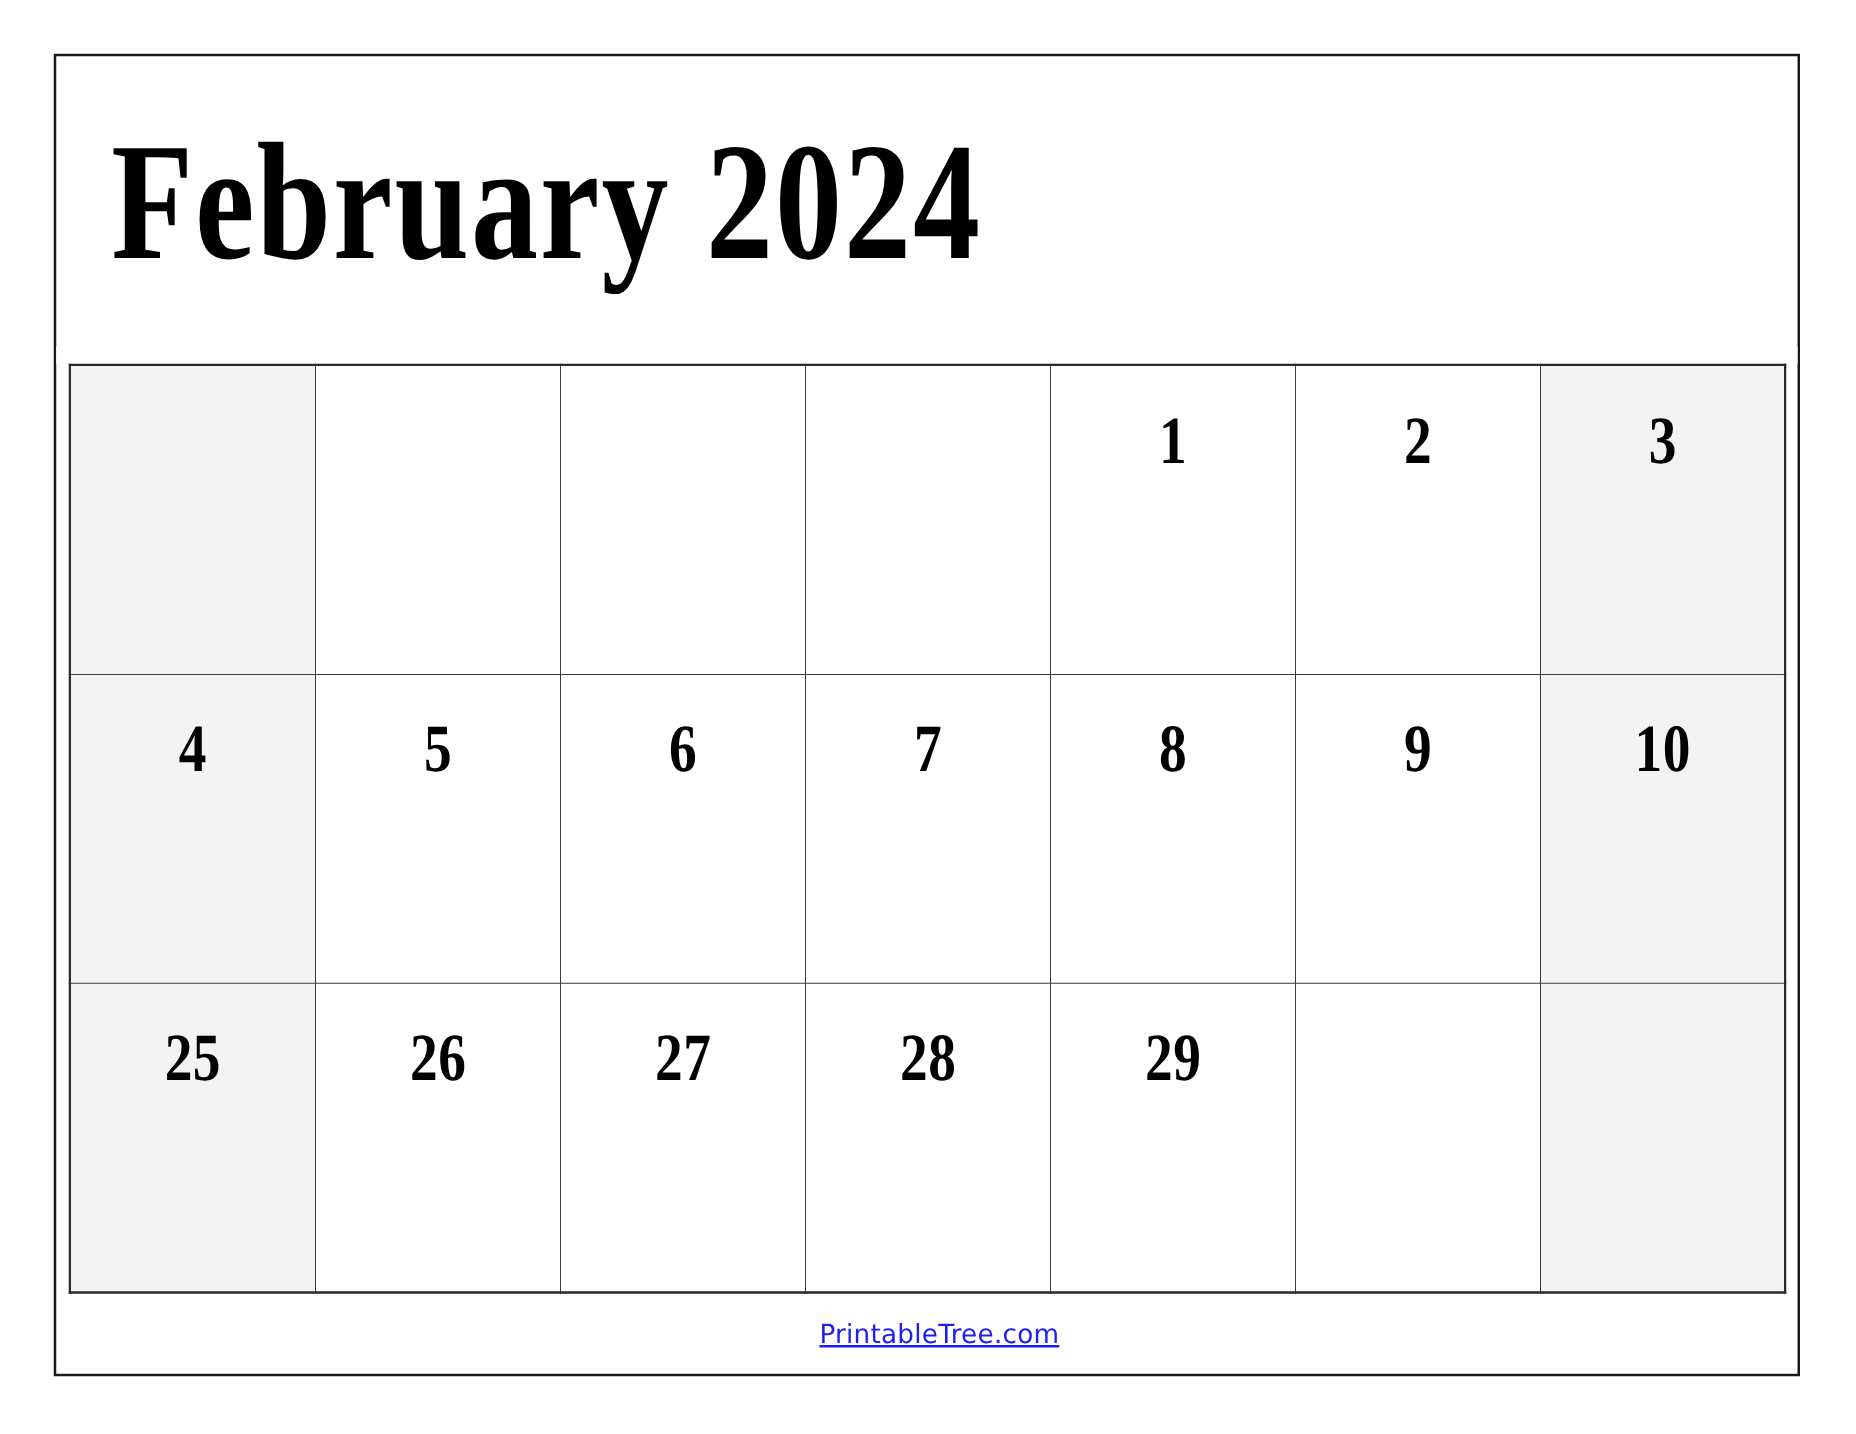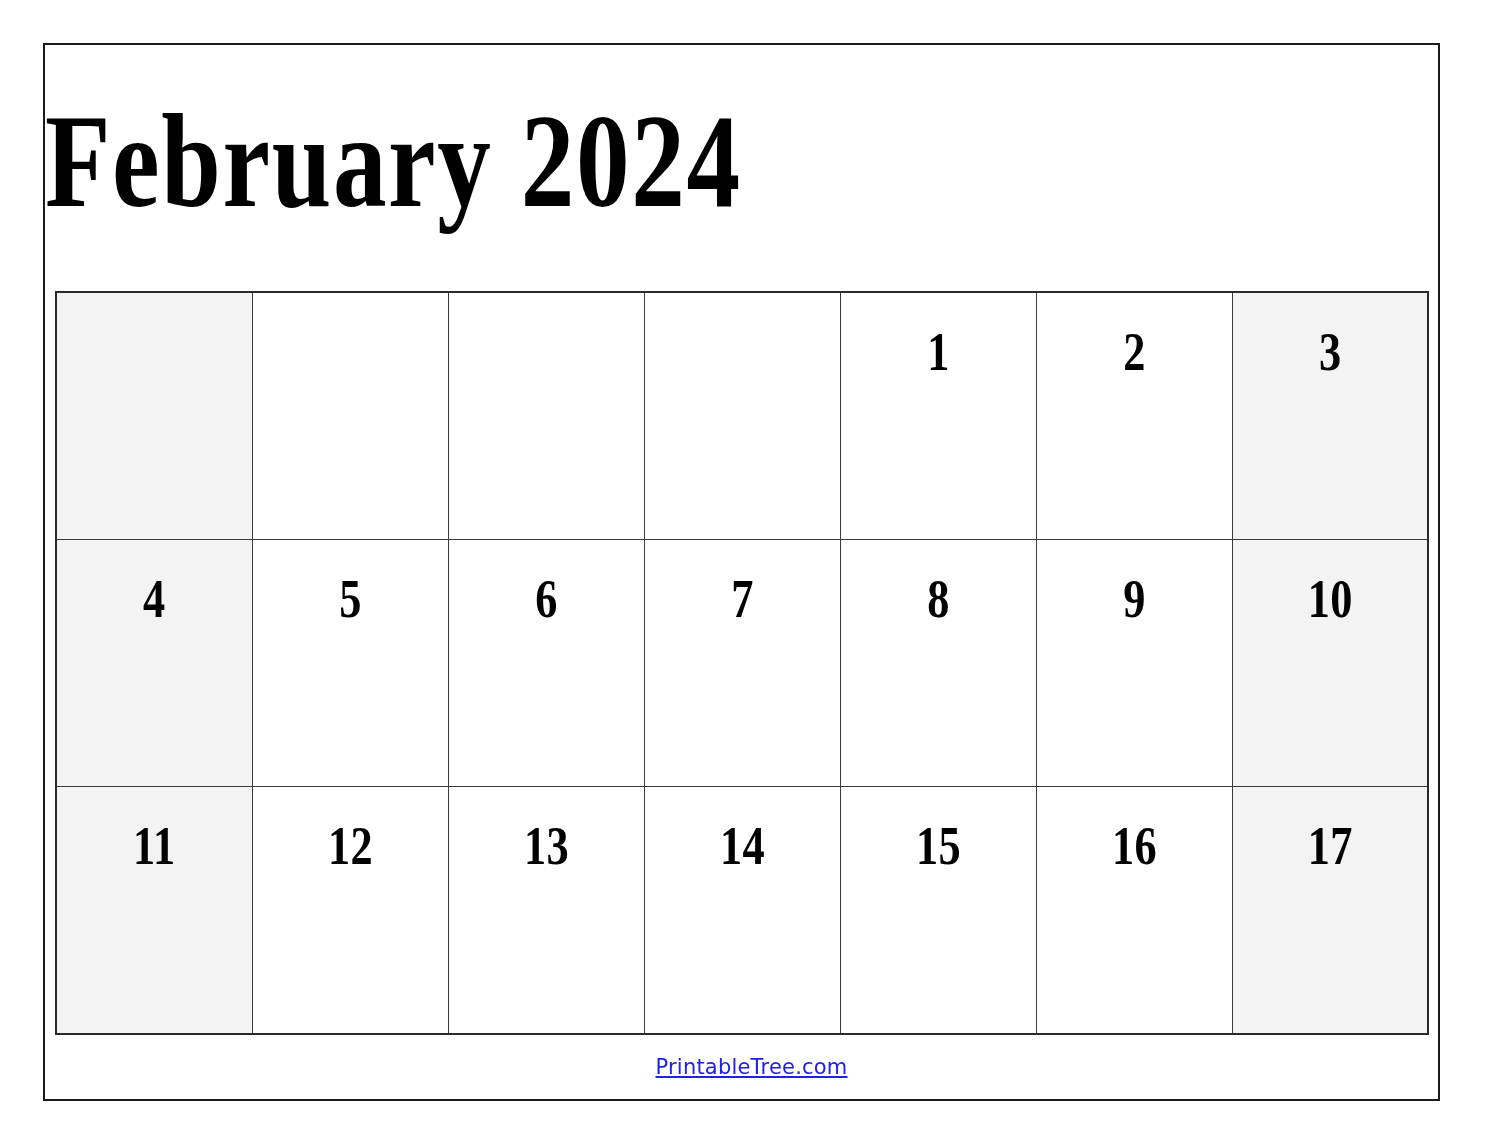--- a/index.html
+++ b/index.html
@@ -28,20 +28,21 @@
     display: flex;
     flex-direction: column;
   }
 
   
   .title-area {
     height: 232px;
     flex: 0 0 232px;
     display: flex;
     align-items: center;
+    padding-left: 44px;
     box-sizing: border-box;
   }
   .cal-title {
     font-family: "Liberation Serif", "DejaVu Serif", serif;
     font-weight: bold;
     font-size: 134px;
     line-height: 1;
     letter-spacing: 2px;
     color: #000000;
     transform: scaleX(0.80);
@@ -188,39 +189,39 @@
             </td>
           <td>
               <span class="daynum">9</span>
             </td>
           <td class="shaded">
               <span class="daynum">10</span>
             </td>
         </tr>
         <tr>
           <td class="shaded">
-              <span class="daynum">11</span>
-            </td>
-          <td>
-              <span class="daynum">12</span>
-            </td>
-          <td>
-              <span class="daynum">13</span>
-            </td>
-          <td>
-              <span class="daynum">14</span>
-            </td>
-          <td>
-              <span class="daynum">15</span>
-            </td>
-          <td>
-              <span class="daynum">16</span>
-            </td>
-          <td class="shaded">
-              <span class="daynum">17</span>
+              <span class="daynum">25</span>
+            </td>
+          <td>
+              <span class="daynum">26</span>
+            </td>
+          <td>
+              <span class="daynum">27</span>
+            </td>
+          <td>
+              <span class="daynum">28</span>
+            </td>
+          <td>
+              <span class="daynum">29</span>
+            </td>
+          <td>
+              <span class="daynum"></span>
+            </td>
+          <td class="shaded">
+              <span class="daynum"></span>
             </td>
         </tr>
       </tbody>
     </table>
   </div>
 
   <div class="footer">
     <a class="footer-link" href="#">PrintableTree.com</a>
   </div>
 

